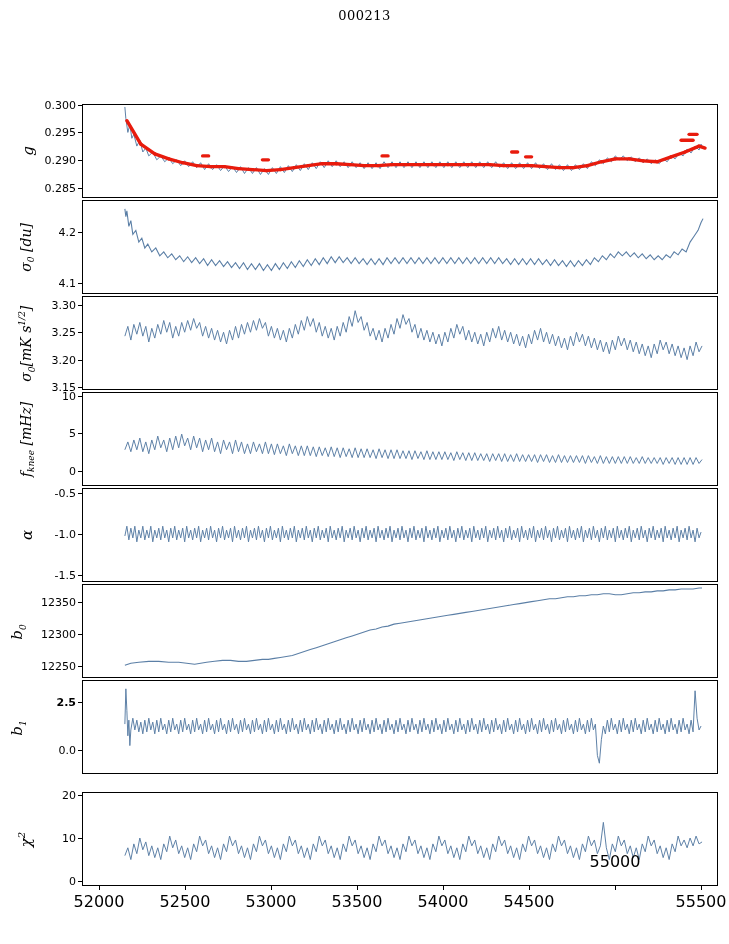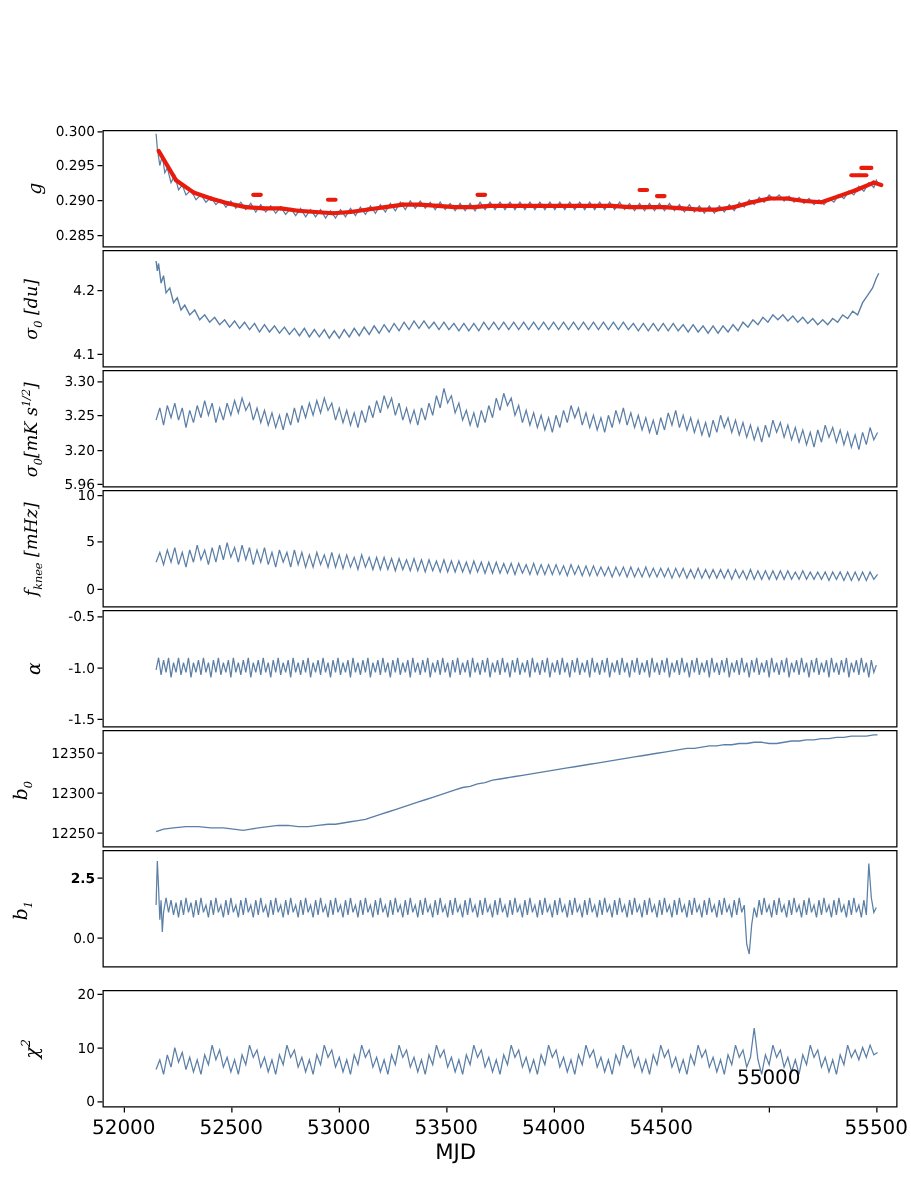--- a/index.html
+++ b/index.html
@@ -86,20 +86,21 @@
     background: #000000;
     height: 1px;
     width: 4px;
   }
 </style>
 </head>
 <body>
 
 <div id="figure">
 
+  <div class="fig-title">000213</div>
 
   <div class="panel" id="panel0" style="left:82px; top:104px; width:636px; height:94px;">
     <svg viewBox="0 0 636 94" preserveAspectRatio="none">
       <polyline fill="none" stroke="#5b7fa6" stroke-width="1" points="42,2 43,14 45,28 47,20 49,34 51,30 54,42 57,36 60,48 63,44 66,52 70,48 74,56 78,52 82,58 86,54 90,60 94,56 98,62 102,57 106,63 110,58 114,64 118,59 122,66 126,60 130,66 134,61 138,67 142,62 146,68 150,63 154,69 158,63 162,70 166,64 170,70 174,64 178,71 182,65 186,71 190,64 194,70 198,63 202,69 206,62 210,68 214,61 218,67 222,60 226,66 230,59 234,65 238,58 242,64 246,57 250,63 254,57 258,63 262,58 266,64 270,58 274,64 278,59 282,65 286,59 290,65 294,59 298,65 302,58 306,64 310,58 314,64 318,58 322,64 326,58 330,64 334,58 338,64 342,58 346,64 350,58 354,64 358,58 362,64 366,58 370,64 374,58 378,64 382,58 386,64 390,58 394,64 398,58 402,64 406,58 410,64 414,58 418,64 422,59 426,65 430,59 434,65 438,59 442,65 446,59 450,65 454,59 458,65 462,60 466,66 470,60 474,66 478,61 482,67 486,61 490,67 494,61 498,66 502,60 506,65 510,58 514,62 518,56 522,60 526,54 530,58 534,52 538,56 542,52 546,57 550,53 554,58 558,54 562,59 566,55 570,60 574,56 578,60 582,55 586,58 590,52 594,55 598,49 602,52 606,45 610,49 614,42 618,46 620,40 622,44"></polyline>
       <g stroke="#e81b0d" stroke-width="3.4" stroke-linecap="round">
         <line x1="44" y1="16" x2="58" y2="40"></line>
         <line x1="58" y1="40" x2="72" y2="50"></line>
         <line x1="72" y1="50" x2="86" y2="55"></line>
         <line x1="86" y1="55" x2="100" y2="59"></line>
         <line x1="100" y1="59" x2="114" y2="62"></line>
@@ -219,21 +220,21 @@
   <div class="ytickmark" style="left:78px; top:188px;"></div>
 
   <div class="ytick" style="left:40px; top:226px; width:36px;">4.2</div>
   <div class="ytick" style="left:40px; top:277px; width:36px;">4.1</div>
   <div class="ytickmark" style="left:78px; top:232px;"></div>
   <div class="ytickmark" style="left:78px; top:283px;"></div>
 
   <div class="ytick" style="left:32px; top:299px; width:44px;">3.30</div>
   <div class="ytick" style="left:32px; top:326px; width:44px;">3.25</div>
   <div class="ytick" style="left:32px; top:354px; width:44px;">3.20</div>
-  <div class="ytick" style="left:32px; top:381px; width:44px;">5.96</div>
+  <div class="ytick" style="left:32px; top:381px; width:44px;">3.15</div>
   <div class="ytickmark" style="left:78px; top:305px;"></div>
   <div class="ytickmark" style="left:78px; top:332px;"></div>
   <div class="ytickmark" style="left:78px; top:360px;"></div>
   <div class="ytickmark" style="left:78px; top:387px;"></div>
 
   <div class="ytick" style="left:46px; top:390px; width:30px;">10</div>
   <div class="ytick" style="left:46px; top:427px; width:30px;">5</div>
   <div class="ytick" style="left:46px; top:465px; width:30px;">0</div>
   <div class="ytickmark" style="left:78px; top:396px;"></div>
   <div class="ytickmark" style="left:78px; top:433px;"></div>
@@ -276,15 +277,14 @@
 
   <div class="xtick" style="left:69px; top:892px; width:60px;">52000</div>
   <div class="xtick" style="left:155px; top:892px; width:60px;">52500</div>
   <div class="xtick" style="left:241px; top:892px; width:60px;">53000</div>
   <div class="xtick" style="left:327px; top:892px; width:60px;">53500</div>
   <div class="xtick" style="left:413px; top:892px; width:60px;">54000</div>
   <div class="xtick" style="left:499px; top:892px; width:60px;">54500</div>
   <div class="xtick" style="left:585px; top:852px; width:60px;">55000</div>
   <div class="xtick" style="left:671px; top:892px; width:60px;">55500</div>
 
-  <div class="xlabel" style="top:912px;">MJD</div>
 
 </div>
 
 </body></html>

